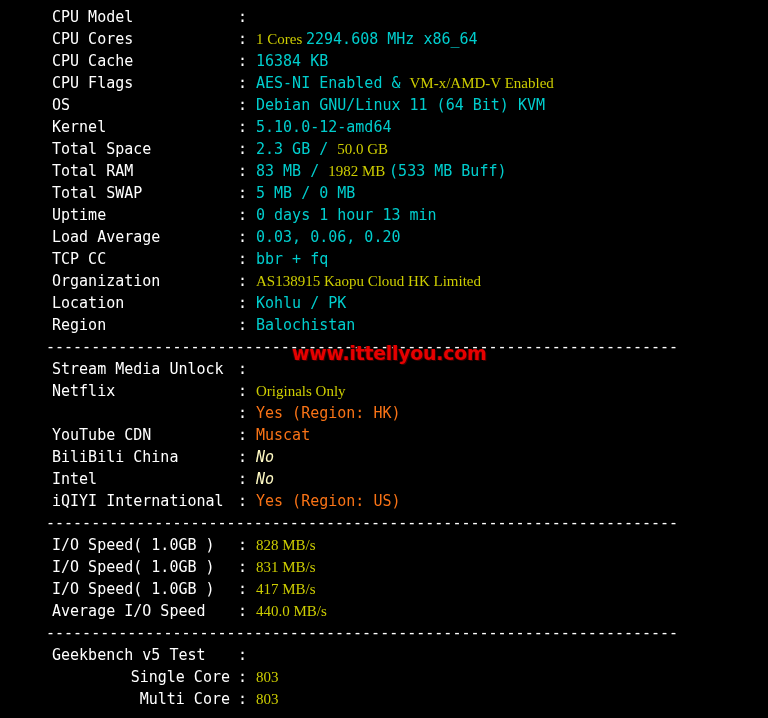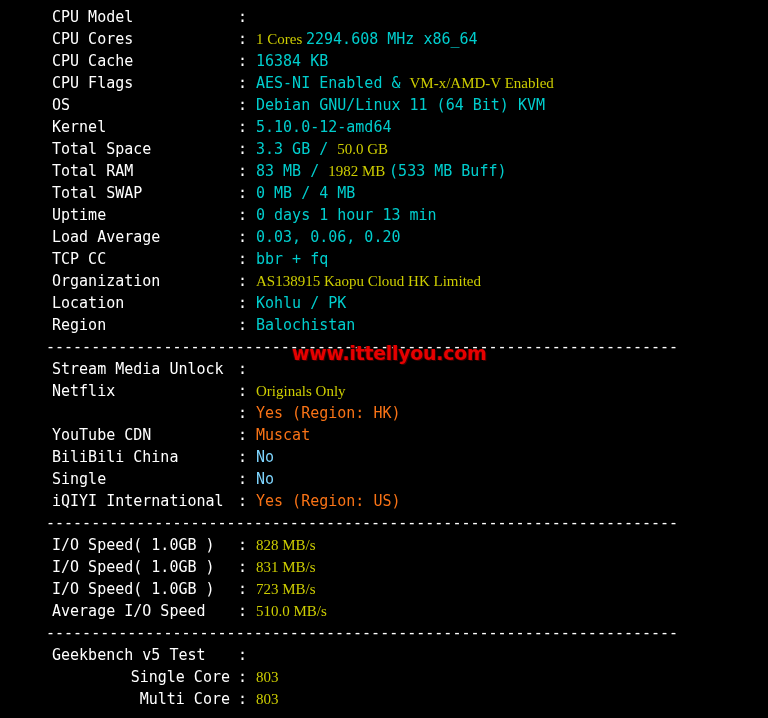--- a/index.html
+++ b/index.html
@@ -49,21 +49,21 @@
   }
   .value {
     position: absolute;
     left: 218px;
     top: 0;
     white-space: pre;
   }
   .c-cyan   { color: #00cdcd; }
   .c-yellow { color: #cdcd00; font-family: Liberation Serif, serif; }
   .c-green  { color: #f97316; margin-top: 30px; }
-  .c-red    { color: #7dd3fc; }
+  .c-red    { color: #fef9c3; font-style: italic; }
 
   .sep {
     position: relative;
     height: 22px;
     overflow: hidden;
   }
   .sep .dashes {
     position: absolute;
     left: 8px;
     top: 0;
@@ -94,46 +94,46 @@
 
 <div id="term">
   <div class="spacer-top"></div>
   <div id="content">
       <div class="row"><span class="label">CPU Model</span><span class="colon">:</span></div>
       <div class="row"><span class="label">CPU Cores</span><span class="colon">:</span><span class="value"><span class="c-yellow">1 Cores </span><span class="c-cyan">2294.608 MHz x86_64</span></span></div>
       <div class="row"><span class="label">CPU Cache</span><span class="colon">:</span><span class="value"><span class="c-cyan">16384 KB</span></span></div>
       <div class="row"><span class="label">CPU Flags</span><span class="colon">:</span><span class="value"><span class="c-cyan">AES-NI Enabled &amp; </span><span class="c-yellow">VM-x/AMD-V Enabled</span></span></div>
       <div class="row"><span class="label">OS</span><span class="colon">:</span><span class="value"><span class="c-cyan">Debian GNU/Linux 11 (64 Bit) KVM</span></span></div>
       <div class="row"><span class="label">Kernel</span><span class="colon">:</span><span class="value"><span class="c-cyan">5.10.0-12-amd64</span></span></div>
-      <div class="row"><span class="label">Total Space</span><span class="colon">:</span><span class="value"><span class="c-cyan">3.3 GB / </span><span class="c-yellow">50.0 GB</span></span></div>
+      <div class="row"><span class="label">Total Space</span><span class="colon">:</span><span class="value"><span class="c-cyan">2.3 GB / </span><span class="c-yellow">50.0 GB</span></span></div>
       <div class="row"><span class="label">Total RAM</span><span class="colon">:</span><span class="value"><span class="c-cyan">83 MB / </span><span class="c-yellow">1982 MB </span><span class="c-cyan">(533 MB Buff)</span></span></div>
-      <div class="row"><span class="label">Total SWAP</span><span class="colon">:</span><span class="value"><span class="c-cyan">0 MB / 4 MB</span></span></div>
+      <div class="row"><span class="label">Total SWAP</span><span class="colon">:</span><span class="value"><span class="c-cyan">5 MB / 0 MB</span></span></div>
       <div class="row"><span class="label">Uptime</span><span class="colon">:</span><span class="value"><span class="c-cyan">0 days 1 hour 13 min</span></span></div>
       <div class="row"><span class="label">Load Average</span><span class="colon">:</span><span class="value"><span class="c-cyan">0.03, 0.06, 0.20</span></span></div>
       <div class="row"><span class="label">TCP CC</span><span class="colon">:</span><span class="value"><span class="c-cyan">bbr + fq</span></span></div>
       <div class="row"><span class="label">Organization</span><span class="colon">:</span><span class="value"><span class="c-yellow">AS138915 Kaopu Cloud HK Limited</span></span></div>
       <div class="row"><span class="label">Location</span><span class="colon">:</span><span class="value"><span class="c-cyan">Kohlu / PK</span></span></div>
       <div class="row"><span class="label">Region</span><span class="colon">:</span><span class="value"><span class="c-cyan">Balochistan</span></span></div>
       <div class="sep">
         <span class="dashes">----------------------------------------------------------------------</span>
       </div>
       <div class="row"><span class="label">Stream Media Unlock</span><span class="colon">:</span></div>
       <div class="row"><span class="label">Netflix</span><span class="colon">:</span><span class="value"><span class="c-yellow">Originals Only</span></span></div>
       <div class="row"><span class="colon">:</span><span class="value"><span class="c-green">Yes (Region: HK)</span></span></div>
       <div class="row"><span class="label">YouTube CDN</span><span class="colon">:</span><span class="value"><span class="c-green">Muscat</span></span></div>
       <div class="row"><span class="label">BiliBili China</span><span class="colon">:</span><span class="value"><span class="c-red">No</span></span></div>
-      <div class="row"><span class="label">Single</span><span class="colon">:</span><span class="value"><span class="c-red">No</span></span></div>
+      <div class="row"><span class="label">Intel</span><span class="colon">:</span><span class="value"><span class="c-red">No</span></span></div>
       <div class="row"><span class="label">iQIYI International</span><span class="colon">:</span><span class="value"><span class="c-green">Yes (Region: US)</span></span></div>
       <div class="sep">
         <span class="dashes">----------------------------------------------------------------------</span>
       </div>
       <div class="row"><span class="label">I/O Speed( 1.0GB )</span><span class="colon">:</span><span class="value"><span class="c-yellow">828 MB/s</span></span></div>
       <div class="row"><span class="label">I/O Speed( 1.0GB )</span><span class="colon">:</span><span class="value"><span class="c-yellow">831 MB/s</span></span></div>
-      <div class="row"><span class="label">I/O Speed( 1.0GB )</span><span class="colon">:</span><span class="value"><span class="c-yellow">723 MB/s</span></span></div>
-      <div class="row"><span class="label">Average I/O Speed</span><span class="colon">:</span><span class="value"><span class="c-yellow">510.0 MB/s</span></span></div>
+      <div class="row"><span class="label">I/O Speed( 1.0GB )</span><span class="colon">:</span><span class="value"><span class="c-yellow">417 MB/s</span></span></div>
+      <div class="row"><span class="label">Average I/O Speed</span><span class="colon">:</span><span class="value"><span class="c-yellow">440.0 MB/s</span></span></div>
       <div class="sep">
         <span class="dashes">----------------------------------------------------------------------</span>
       </div>
       <div class="row"><span class="label">Geekbench v5 Test</span><span class="colon">:</span></div>
       <div class="row"><span class="label indent">Single Core</span><span class="colon">:</span><span class="value"><span class="c-yellow">803</span></span></div>
       <div class="row"><span class="label indent">Multi Core</span><span class="colon">:</span><span class="value"><span class="c-yellow">803</span></span></div>
     </div>
   <div class="watermark">www.ittellyou.com</div>
 </div>
 

